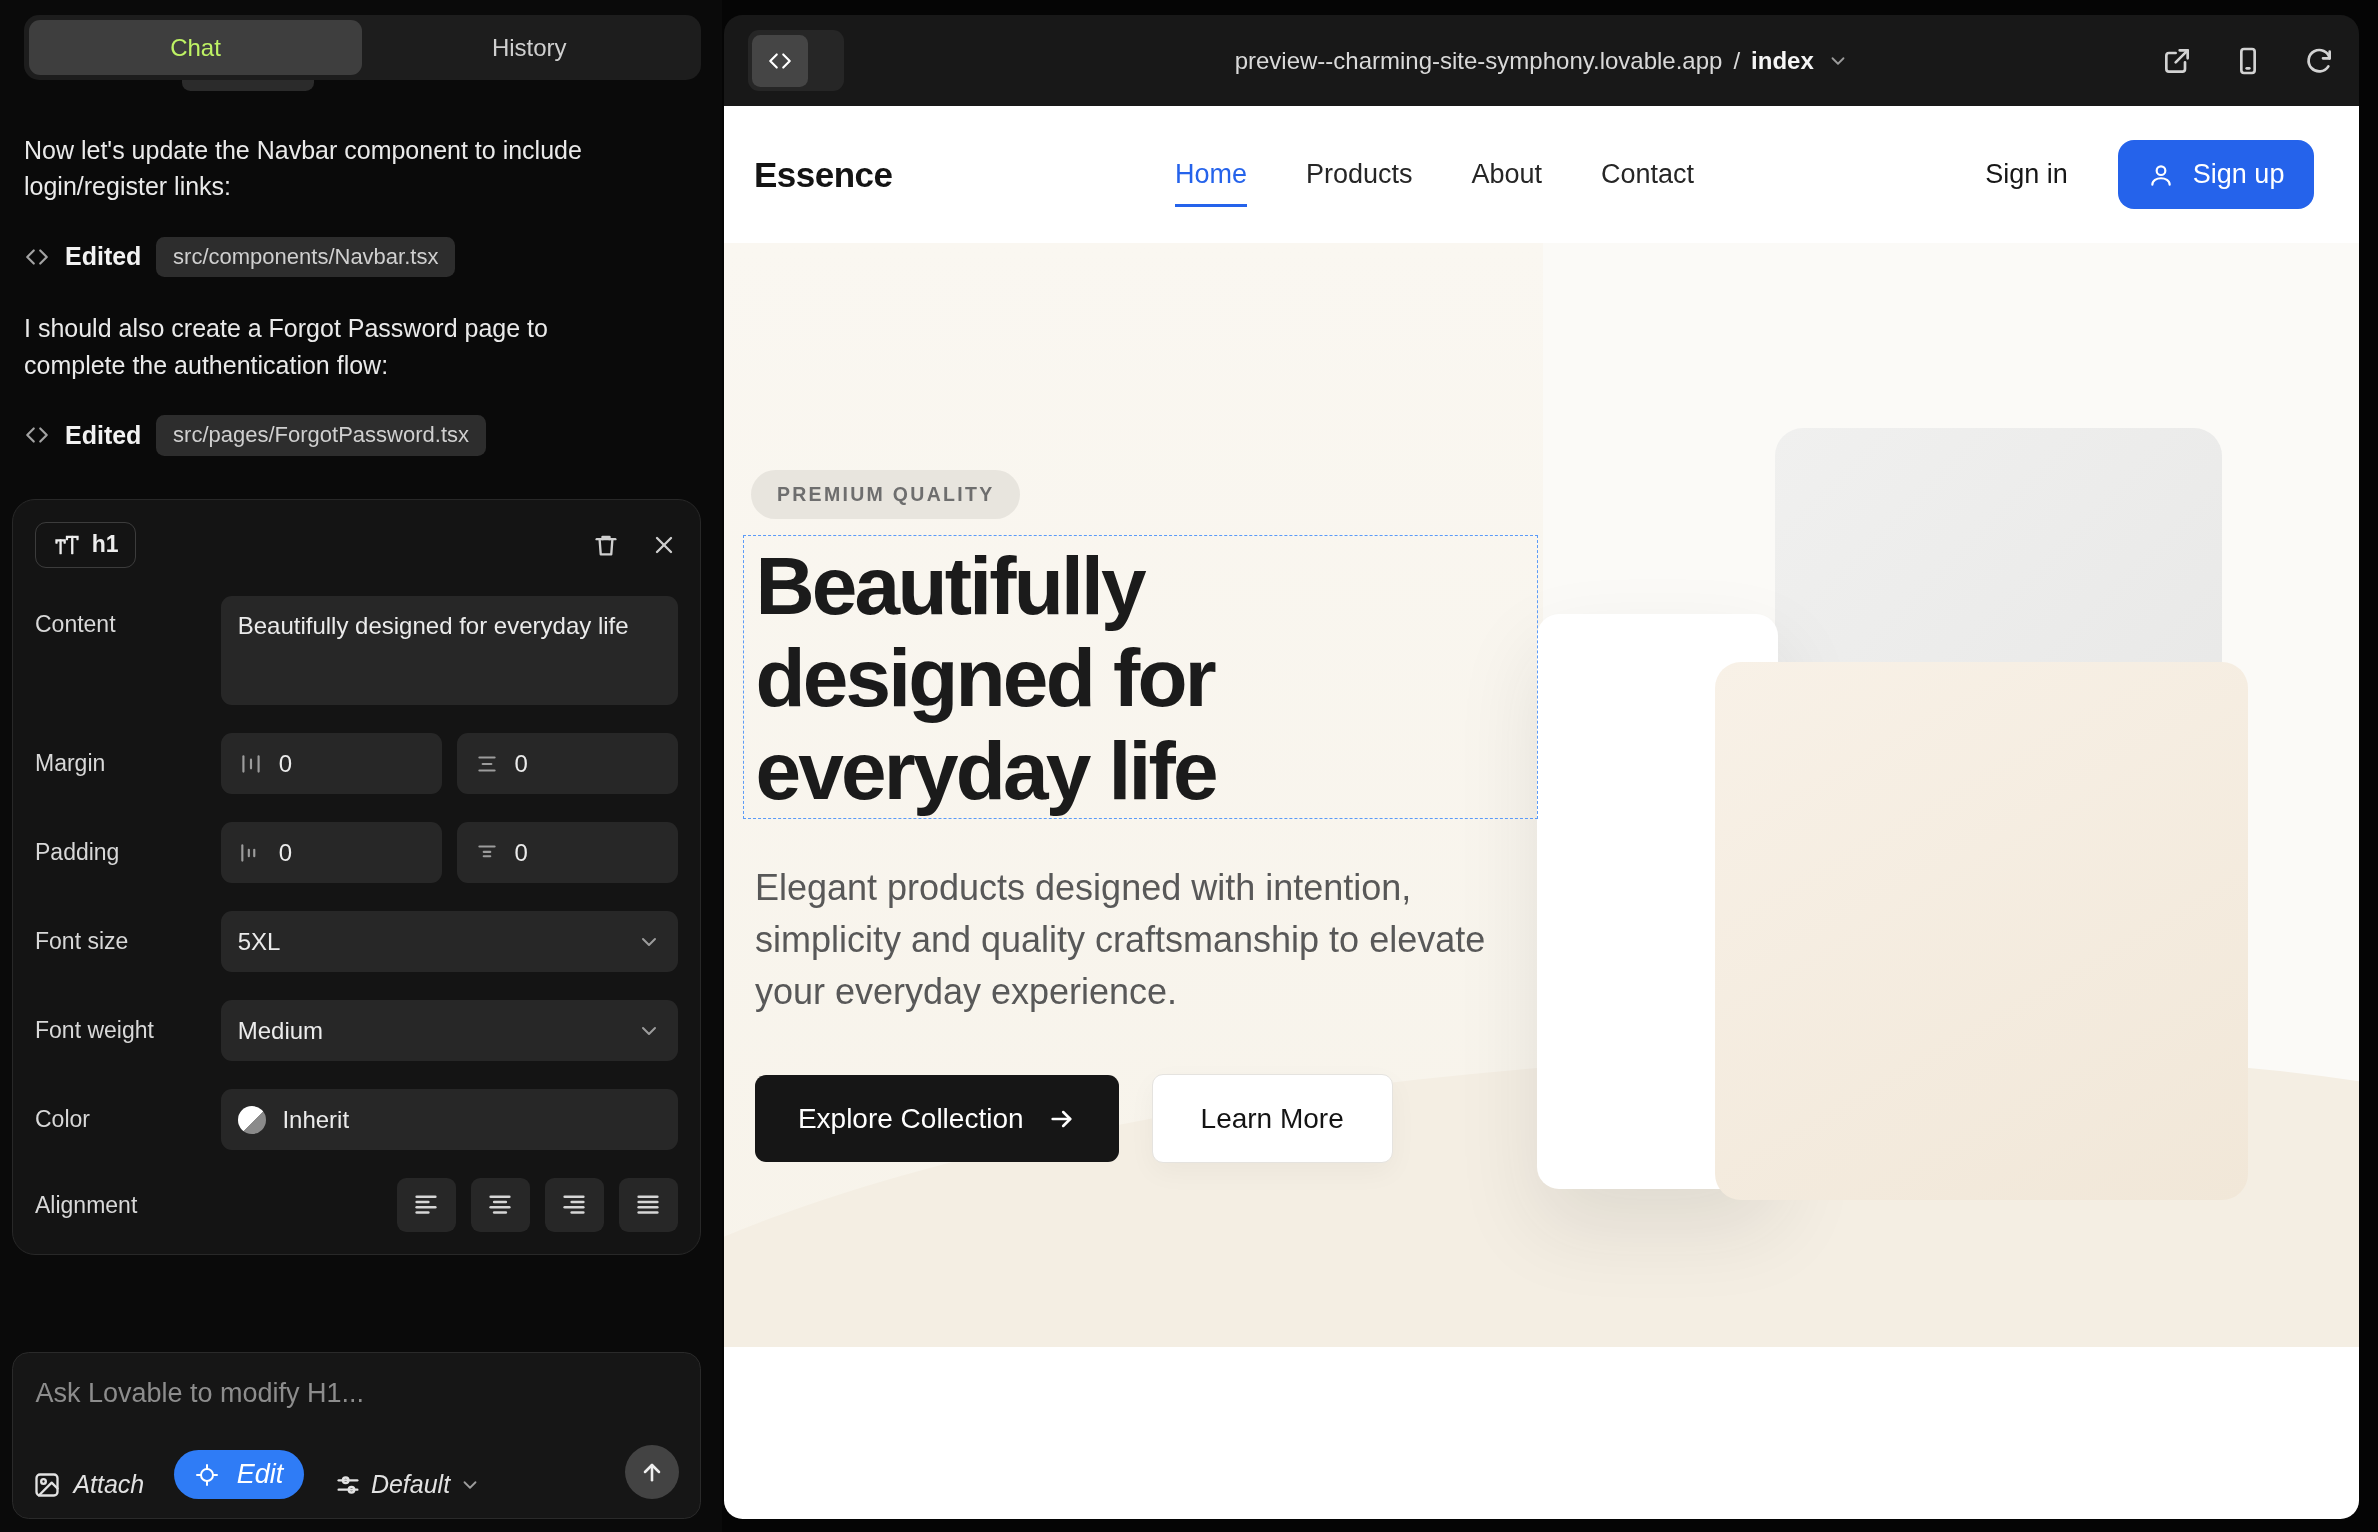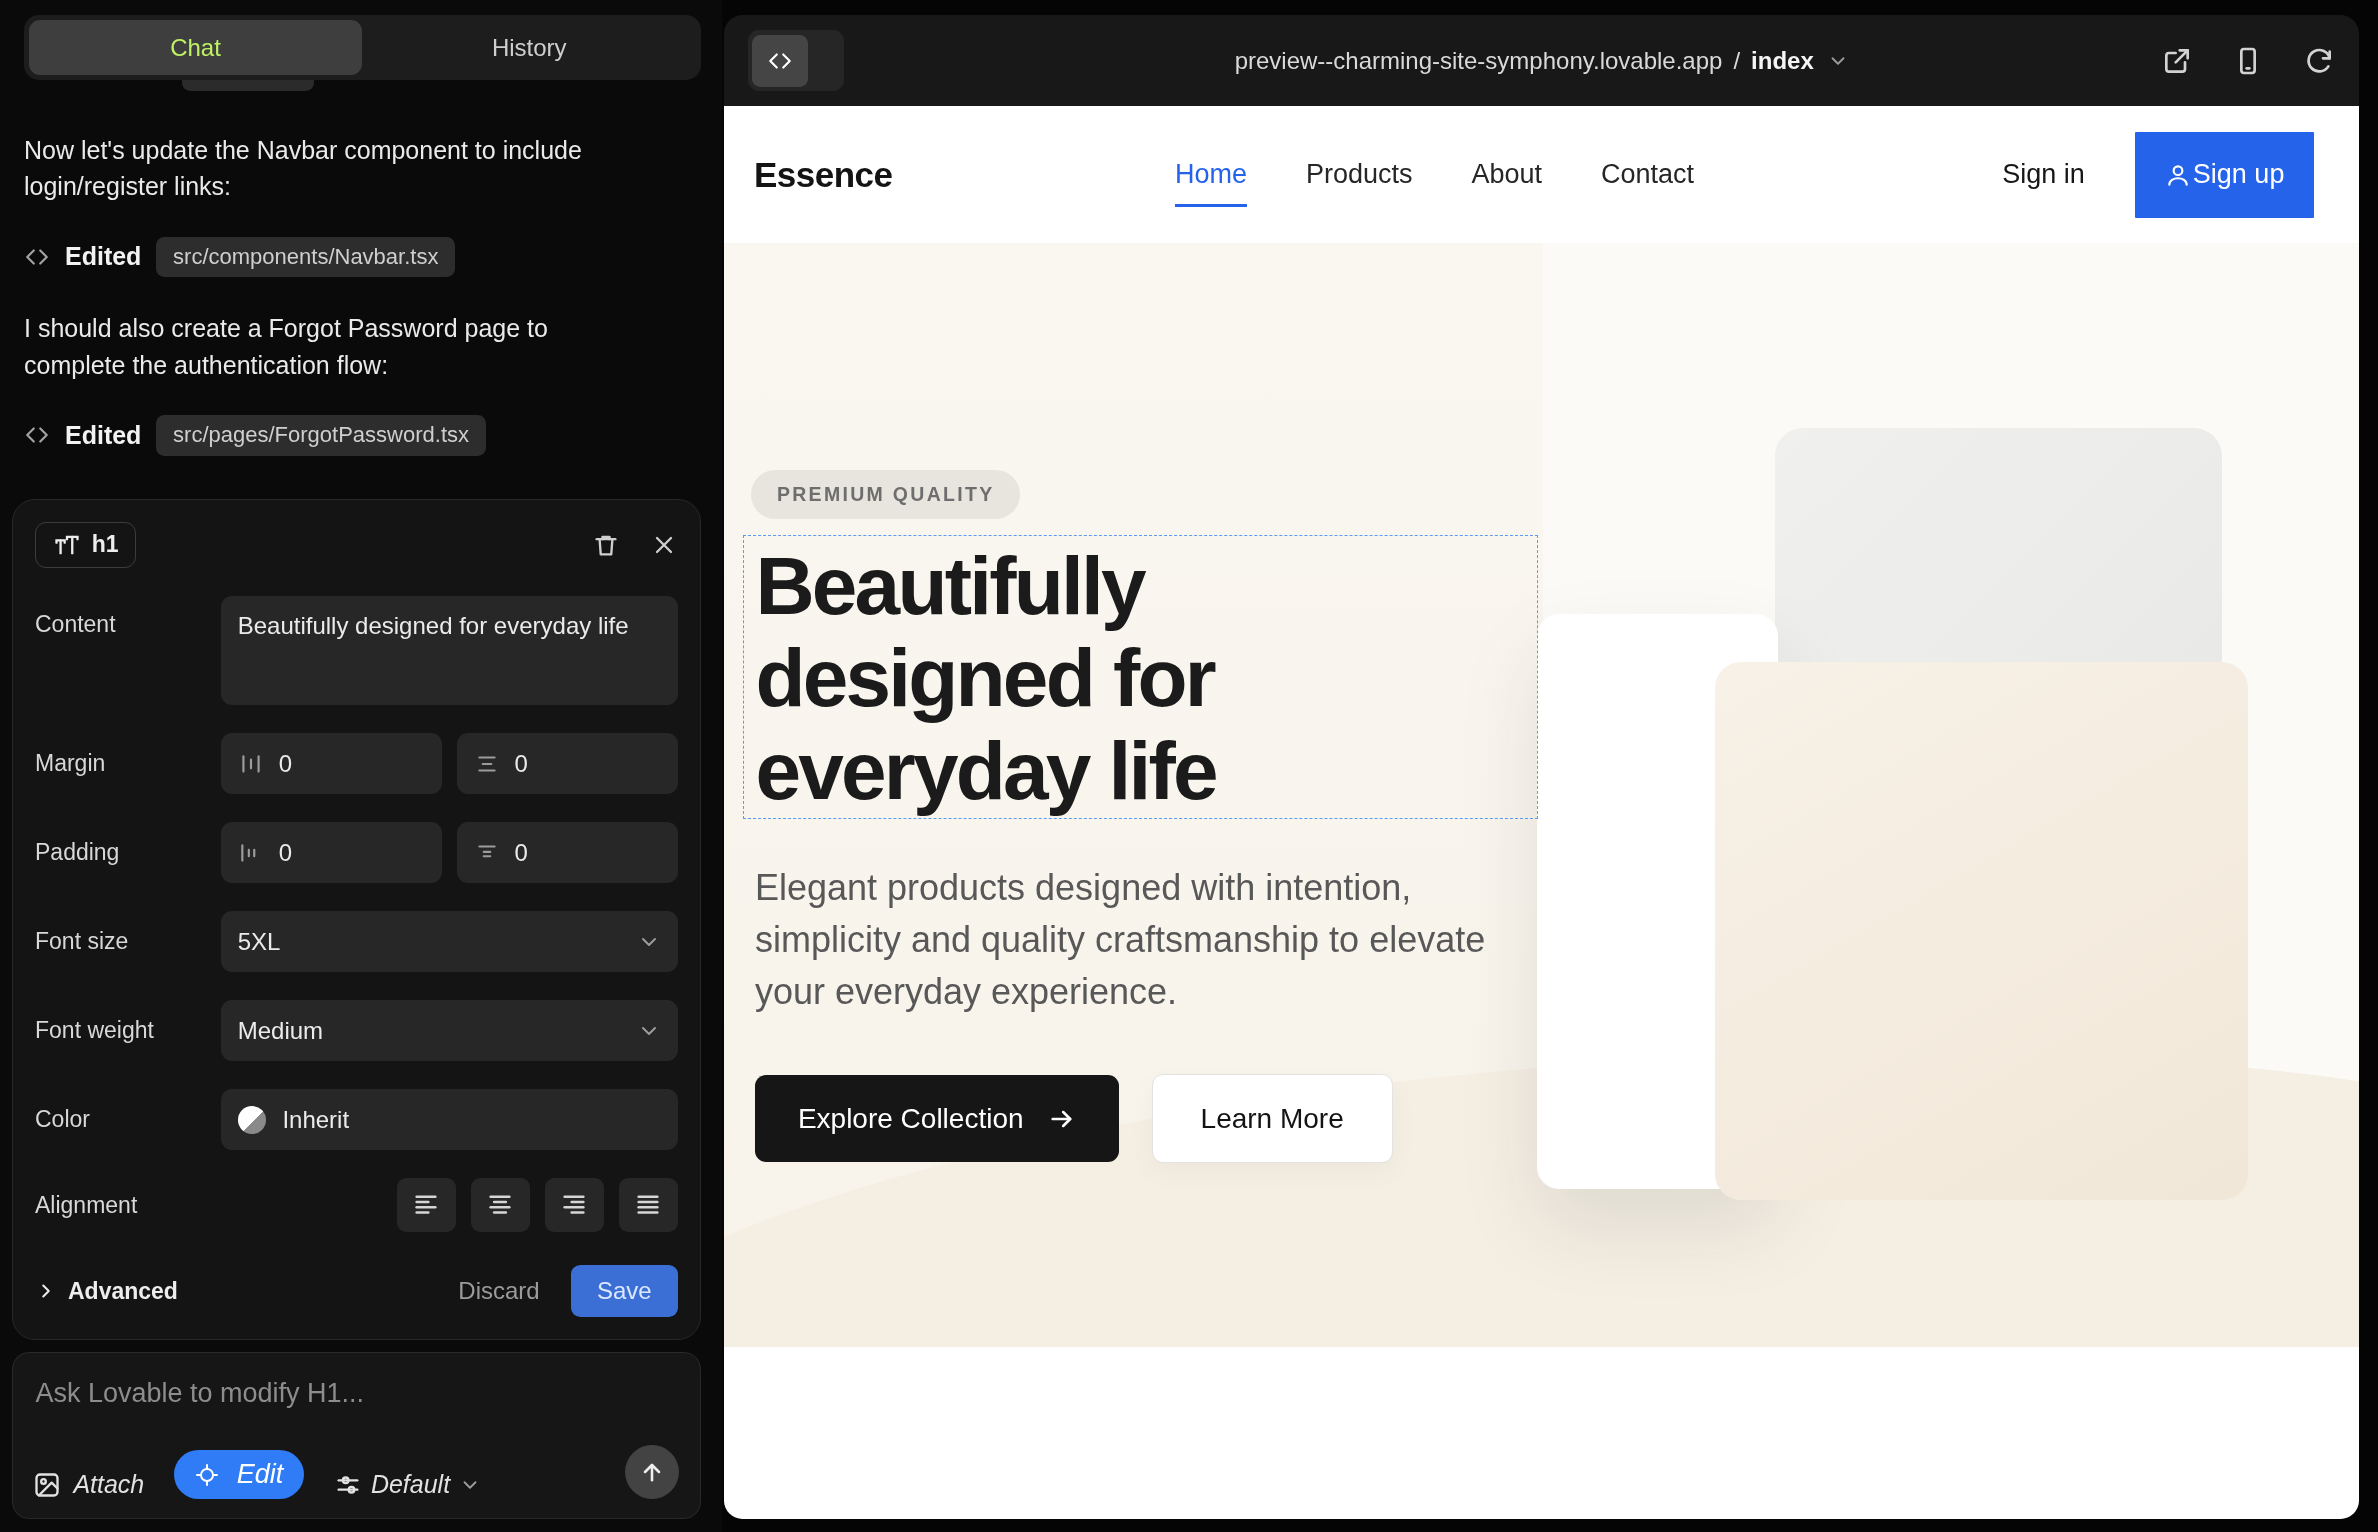--- a/index.html
+++ b/index.html
@@ -103,22 +103,22 @@
   .site-nav { height:137px; flex-shrink:0; display:flex; align-items:center;
     padding:0 45px 0 30px; position:relative; z-index:6; background:#ffffff; }
   .brand { font-size:35px; font-weight:700; color:#141414; letter-spacing:-0.5px; }
   .nav-links { position:absolute; left:451px; display:flex; gap:59px; font-size:27px; color:#262626; }
   .nav-link { position:relative; cursor:default; }
   .nav-link.active { color:#2563eb; }
   .nav-link.active::after { content:""; position:absolute; left:0; right:0; bottom:-16.7px;
     height:2.8px; background:#2563eb; }
   .nav-right { margin-left:auto; display:flex; align-items:center; gap:50px; }
   .signin { font-size:27px; color:#161616; }
-  .signup-btn { background:#2563eb; color:#ffffff; height:86px; border-radius:1px;
-    display:flex; align-items:center; gap:2px; padding:0 30px; font-size:27px; }
+  .signup-btn { background:#2563eb; color:#ffffff; height:69px; border-radius:16px;
+    display:flex; align-items:center; gap:19px; padding:0 30px; font-size:27px; }
 
   .hero { position:relative; height:1104px; background:#fbfaf7; overflow:hidden; }
   .hero-cream { position:absolute; left:0; top:0; width:819px; height:100%;
     background:linear-gradient(180deg,#faf7f1,#f7f3ea); }
   .hero-swoosh { position:absolute; left:-204px; bottom:-288px; width:2273px; height:575px;
     background:#f4eee3; border-radius:50%; transform:rotate(-3.5deg); }
   .shape-gray { position:absolute; left:1051px; top:185px; width:447px; height:422px;
     border-radius:28px; background:linear-gradient(135deg,#f0f0ef,#e7e7e6); z-index:1; }
   .shape-white { position:absolute; left:813px; top:371px; width:241px; height:575px;
     border-radius:22px; background:#ffffff; box-shadow:0 37px 83px rgba(40,40,40,.10); z-index:2; }
@@ -339,32 +339,20 @@
             <svg width="28" height="28" viewBox="0 0 24 24" fill="none" stroke="currentColor" stroke-width="2.2" stroke-linecap="round">
                 <path d="M4 5h16"></path>
                 <path d="M4 9.5h16"></path>
                 <path d="M4 14h16"></path>
                 <path d="M4 18.5h16"></path>
               </svg>
           </div>
         </div>
       </div>
 
-      <div class="advanced-row">
-        <div class="advanced-left">
-          <span>
-            <svg width="22" height="22" viewBox="0 0 24 24" fill="none" stroke="currentColor" stroke-width="2.2" stroke-linecap="round" stroke-linejoin="round">
-                <path d="M9 6l6 6-6 6"></path>
-              </svg>
-          </span>
-          <span>Advanced</span>
-        </div>
-        <div class="discard-btn">Discard</div>
-        <div class="save-btn">Save</div>
-      </div>
     </div>
   </div>
 
   <div class="composer">
     <input class="composer-input" placeholder="Ask Lovable to modify H1..." style="">
     <div class="composer-row">
       <div class="composer-btn">
         <span>
           <svg width="28" height="28" viewBox="0 0 24 24" fill="none" stroke="currentColor" stroke-width="2" stroke-linecap="round" stroke-linejoin="round">
               <rect x="3" y="3" width="18" height="18" rx="3"></rect>

